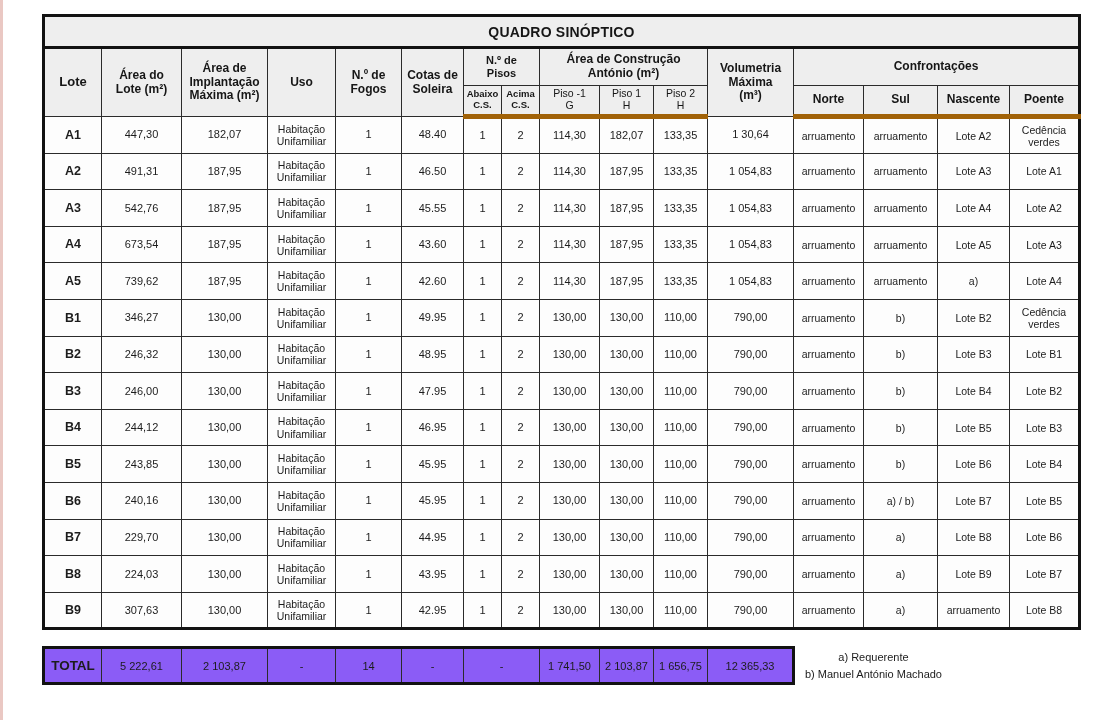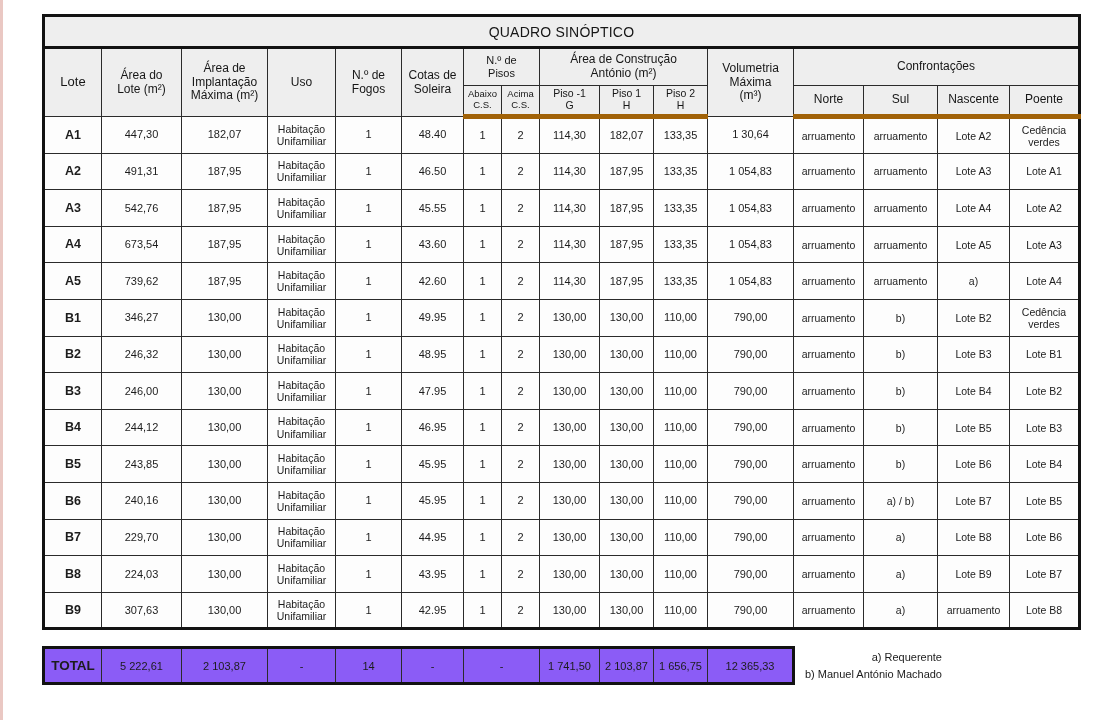--- a/index.html
+++ b/index.html
@@ -21,21 +21,21 @@
 
   table { border-collapse: collapse; table-layout: fixed; }
   th, td {
     border: 1px solid #2b2b2b;
     text-align: center; vertical-align: middle;
     padding: 1px 1px;
     white-space: pre-line;
     overflow: hidden;
   }
   .main-table, .total-table { border: 3px solid #121212; }
-  .main-table th { background: #eeeeee; font-weight: normal; color: #161616; }
+  .main-table th { background: #eeeeee; font-weight: bold; color: #161616; }
   .main-table td { background: #fdfdfd; }
 
   .r-title th {
     height: 32px; font-size: 14px; letter-spacing: 0.2px;
     border-bottom: 3px solid #121212;
   }
   .r-group th { height: 38px; font-size: 12px; line-height: 1.15; }
   .r-sub th   { height: 31px; font-size: 12px; line-height: 1.12; border-bottom: 5px solid #a16207; }
   .r-sub th.th-small { font-size: 9.5px; }
   .r-sub th.th-piso  { font-size: 10.5px; font-weight: normal; }
@@ -48,21 +48,21 @@
   .main-table tbody td.c-norte,
   .main-table tbody td.c-sul { font-size: 10.5px; }
 
   .total-wrap { display: flex; align-items: center; margin-top: 16px; }
   .total-table td { background: #8b5cf6; height: 36px; font-size: 11px; }
   .total-table td.t-bold { font-weight: normal; }
   .total-table td.t-label { font-size: 13.5px; font-weight: bold; }
 
   .legend {
     margin-left: 10px; font-size: 11px; line-height: 1.5;
-    text-align: right; color: #1c1c1c;
+    text-align: center; color: #1c1c1c;
   }
   .footer-note { margin-top: 9px; font-size: 11px; color: #1c1c1c; }
 </style>
 </head>
 <body>
 
 <div class="page">
   <div class="left-stripe"></div>
 
   <div class="sheet">

